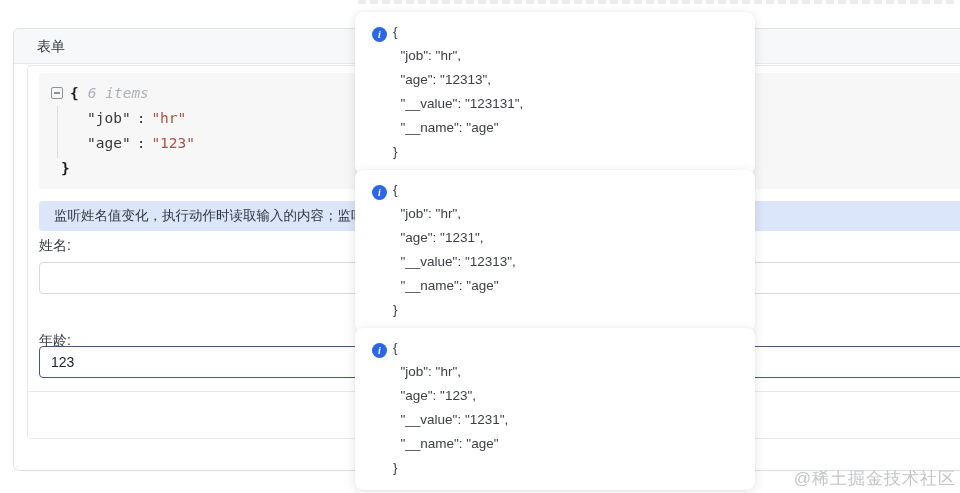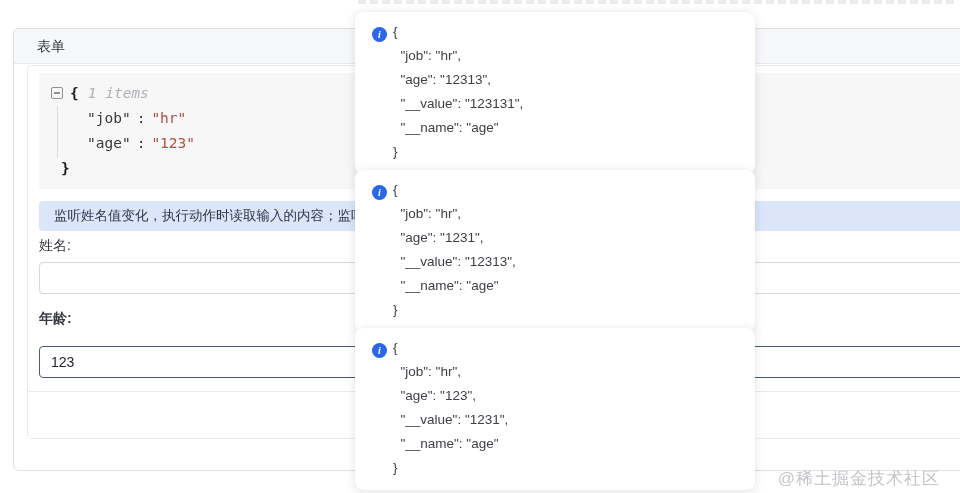--- a/index.html
+++ b/index.html
@@ -89,21 +89,21 @@
     padding: 0 15px;
     font-size: 13.5px; color: #303640;
     white-space: nowrap; overflow: hidden;
   }
   
   .field-label {
     position: absolute; left: 11px;
     font-size: 14px; color: #383c42; text-align: right;
   }
   .label-name { top: 171px; }
-  .label-age  { top: 244px; font-weight: bold; }
+  .label-age  { top: 266px; }
   .field-input {
     position: absolute; left: 11px; right: 11px;
     height: 32px;
     border: 1px solid #d6d9dd;
     border-radius: 4px;
     background: #ffffff;
     padding: 0 11px;
     font-size: 14px; color: #1b202a;
     font-family: "Liberation Sans", "DejaVu Sans", sans-serif;
     outline: none;
@@ -129,41 +129,41 @@
     color: #ffffff; font-size: 10px; font-weight: bold;
     text-align: center; line-height: 15px;
     font-family: "Liberation Serif", serif; font-style: italic;
   }
   .toast-line {
     font-size: 13.5px; color: #3c3f45; line-height: 24px;
     white-space: pre;
   }
   
   .watermark {
-    position: absolute; right: 20px; top: 467px;
+    position: absolute; right: 4px; top: 467px;
     font-size: 17px; color: #c3c5c9; letter-spacing: 1px;
     z-index: 20;
   }
 </style>
 </head>
 <body>
 
 <div class="top-dashes"></div>
 
 <div class="card">
   <div class="card-header">
     <span>表单</span>
   </div>
 
   <div class="inner-panel">
 
     <div class="json-box">
       <div class="tree-line"></div>
       <div class="json-row">
-        <span class="collapse-box"></span><span class="j-brace">{</span><span class="j-items">1 items</span>
+        <span class="collapse-box"></span><span class="j-brace">{</span><span class="j-items">6 items</span>
       </div>
       <div class="json-row entry">
         <span class="j-key">"job"</span><span class="j-sep">:</span><span class="j-val">"hr"</span>
       </div>
       <div class="json-row entry">
         <span class="j-key">"age"</span><span class="j-sep">:</span><span class="j-val">"123"</span>
       </div>
       <div class="json-row closing">
         <span class="j-brace">}</span>
       </div>

